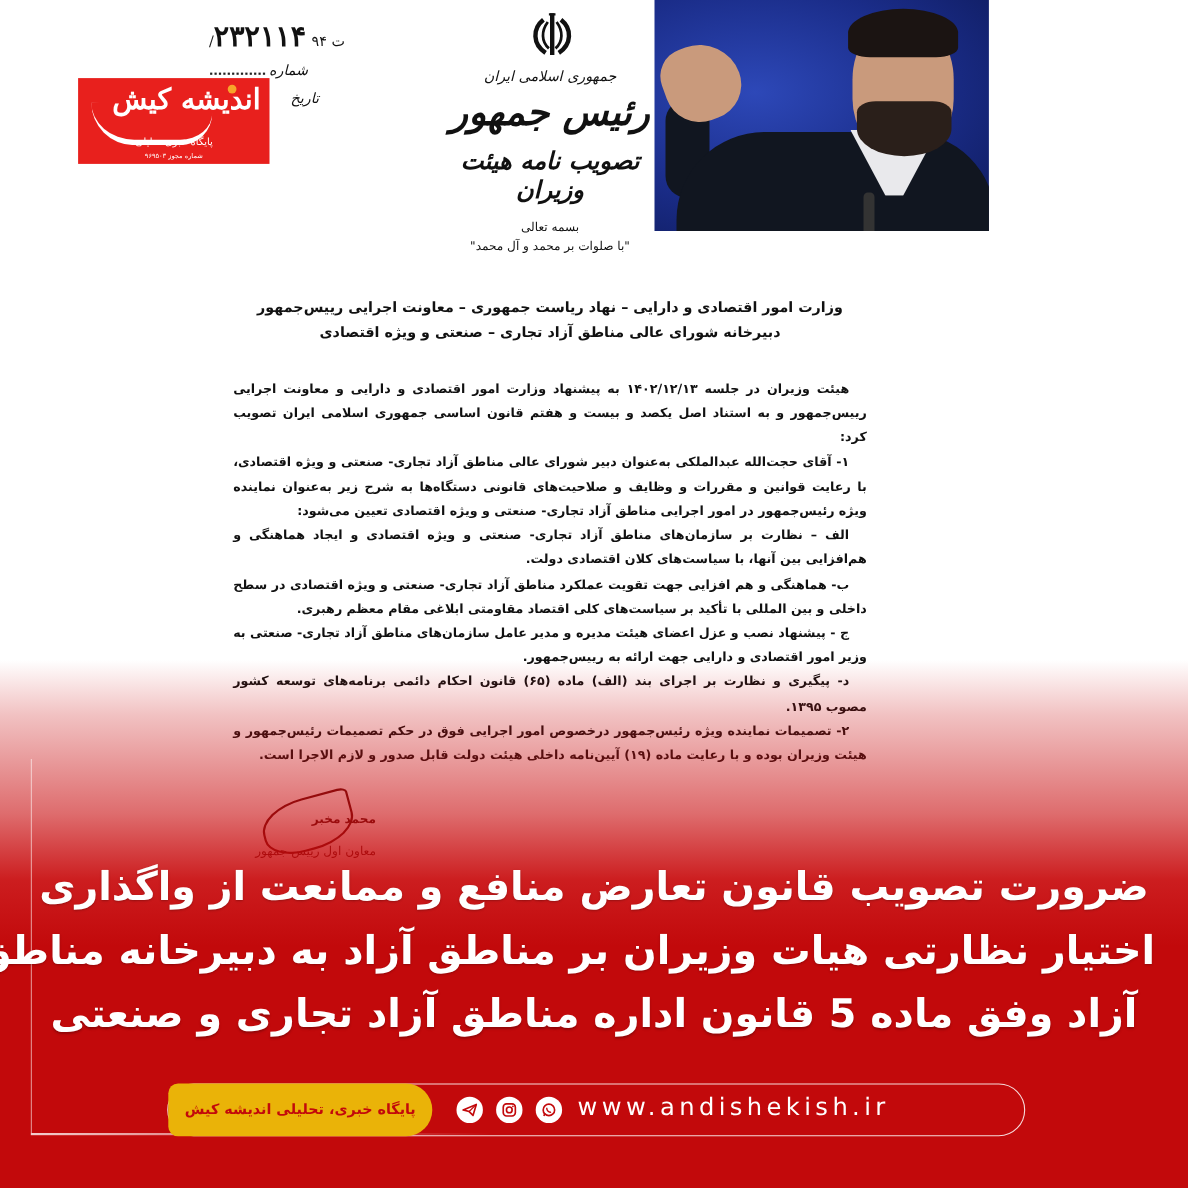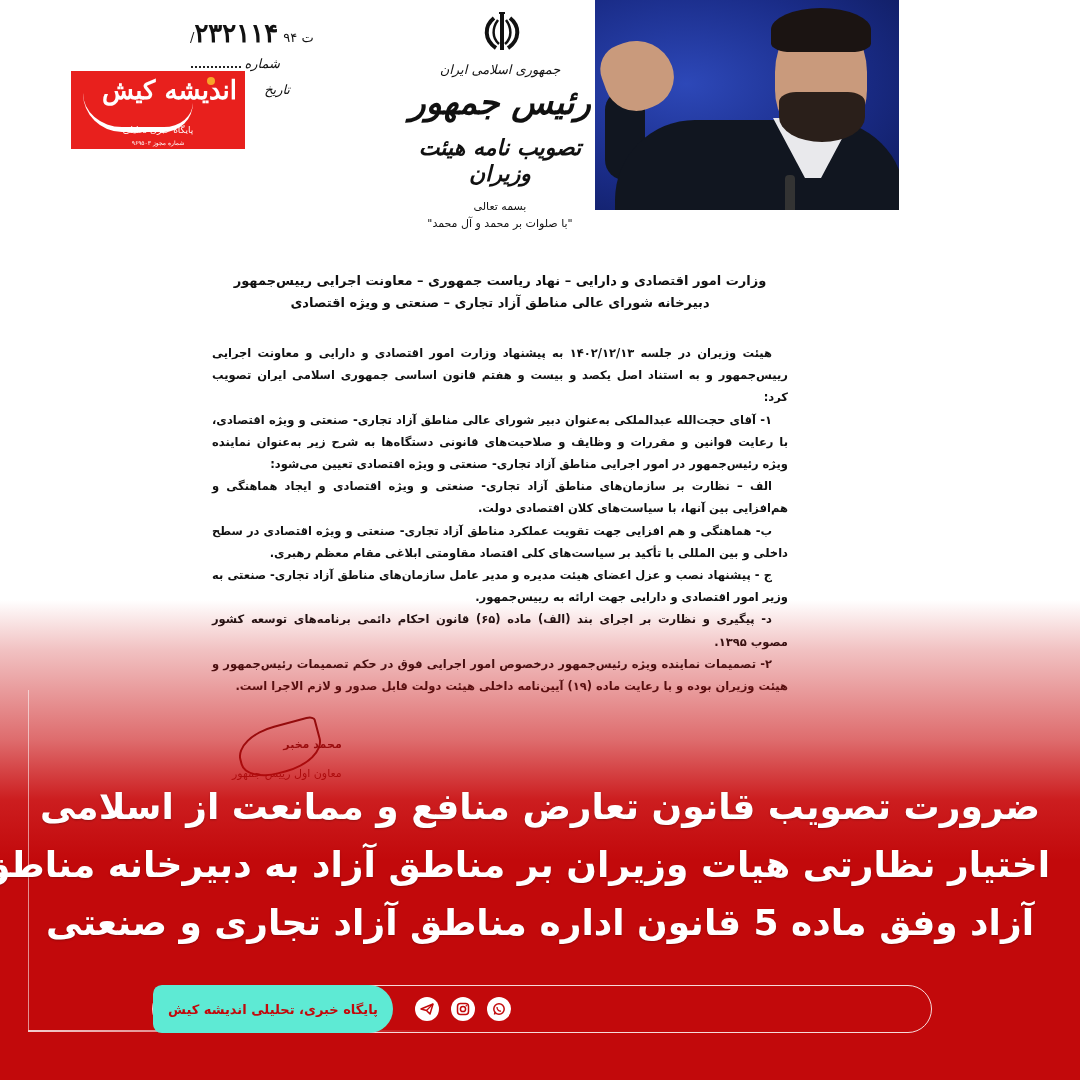--- a/index.html
+++ b/index.html
@@ -110,21 +110,21 @@
     .headline div { white-space: nowrap; }
 
     
     .footer-pill {
       position: absolute; left: 152px; top: 985px; width: 780px; height: 48px;
       border: 1.5px solid rgba(255,255,255,0.85); border-radius: 26px;
       box-sizing: border-box;
     }
     .footer-brand {
       position: absolute; left: 0; top: -1px; height: 48px; width: 240px;
-      background: #5eead4; border-radius: 26px 70px 70px 26px; display: flex; align-items: center; justify-content: center;
+      background: #eab308; border-radius: 26px 70px 70px 26px; display: flex; align-items: center; justify-content: center;
       direction: rtl; color: #c2090b; font-weight: bold; font-size: 13px;
     }
     .footer-icons { position: absolute; left: 262px; top: 11px; display: flex; gap: 12px; }
     .social-icon {
       width: 24px; height: 24px; border-radius: 50%; background: #fff; color: #c2090b;
       display: flex; align-items: center; justify-content: center; font-size: 12px; font-weight: bold;
     }
     .footer-url {
       position: absolute; left: 372px; top: 9px; color: #fff; font-size: 22px; letter-spacing: 4px; direction: ltr;
       font-family: "DejaVu Sans", sans-serif;
@@ -196,21 +196,21 @@
   <div class="signature">
     <span>محمد مخبر</span>
     <span class="role">معاون اول رییس جمهور</span>
   </div>
 
   <div class="red-overlay"></div>
   <div class="frame-line"></div>
   <div class="frame-bottom"></div>
 
   <div class="headline">
-    <div>ضرورت تصویب قانون تعارض منافع و ممانعت از اسلامی</div>
+    <div>ضرورت تصویب قانون تعارض منافع و ممانعت از واگذاری</div>
     <div>اختیار نظارتی هیات وزیران بر مناطق آزاد به دبیرخانه مناطق</div>
     <div>آزاد وفق ماده 5 قانون اداره مناطق آزاد تجاری و صنعتی</div>
   </div>
 
   <div class="footer-pill">
     <div class="footer-brand">پایگاه خبری، تحلیلی اندیشه کیش</div>
     <div class="footer-icons">
       <div class="social-icon">
         <svg width="14" height="14" viewBox="0 0 14 14">
             <path d="M1 7 L13 2 L10 12 L6.5 8.5 Z" fill="none" stroke="#c2090b" stroke-width="1.5" stroke-linejoin="round"></path>
@@ -225,15 +225,16 @@
           </svg>
       </div>
       <div class="social-icon">
         <svg width="14" height="14" viewBox="0 0 14 14">
             <circle cx="7" cy="7" r="5.2" fill="none" stroke="#c2090b" stroke-width="1.5"></circle>
             <path d="M2.5 12.5 L3.3 9.8" stroke="#c2090b" stroke-width="1.5"></path>
             <path d="M5 5 C5 8 7 9.5 9 9" fill="none" stroke="#c2090b" stroke-width="1.3"></path>
           </svg>
       </div>
     </div>
+    <div class="footer-url">www.andishekish.ir</div>
   </div>
 
 </div>
 
 </body></html>

